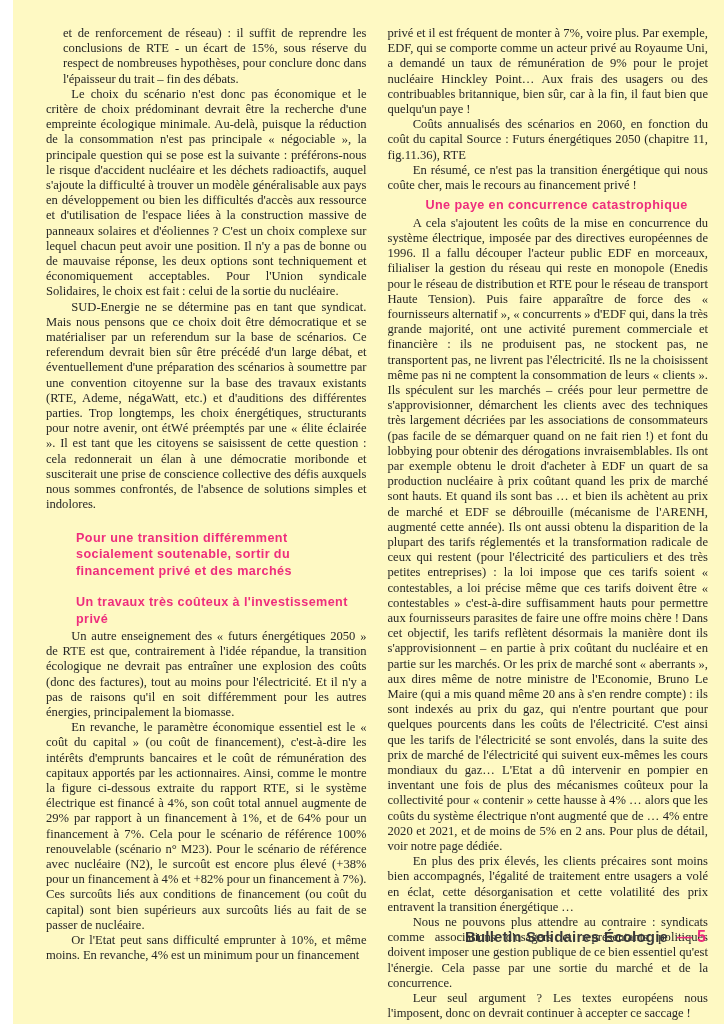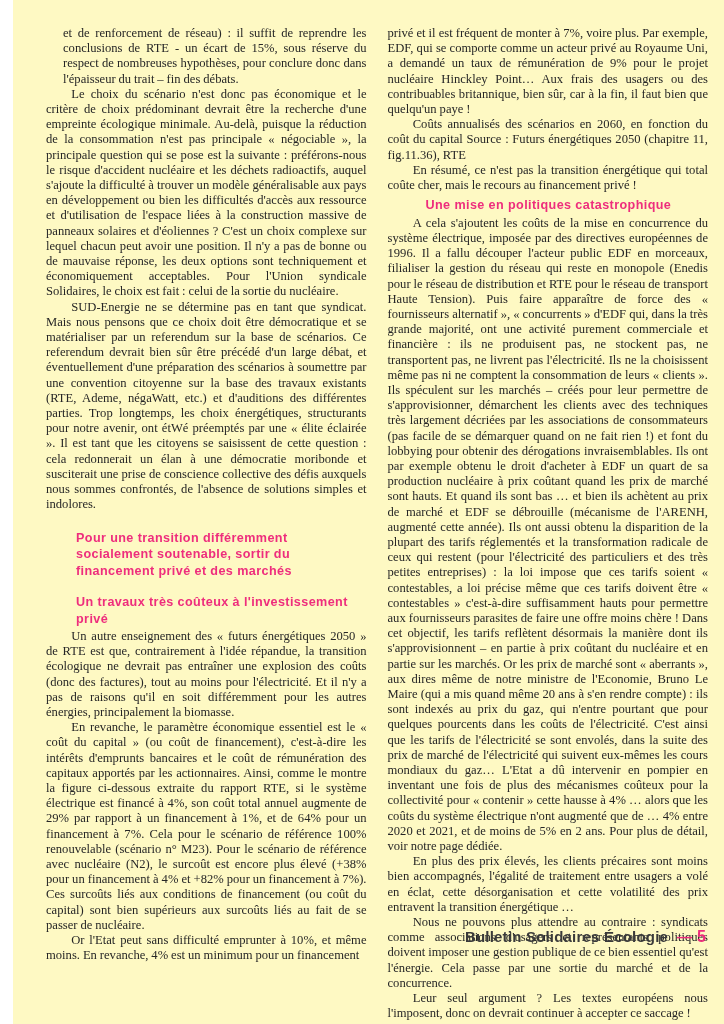--- a/index.html
+++ b/index.html
@@ -94,22 +94,22 @@
       <h2 class="head head-main">Pour une transition différemment socialement soutenable, sortir du financement privé et des marchés</h2>
       <h3 class="head head-sub">Un travaux très coûteux à l'investissement privé</h3>
       <p>Un autre enseignement des « futurs énergétiques 2050 » de RTE est que, contrairement à l'idée répandue, la transition écologique ne devrait pas entraîner une explosion des coûts (donc des factures), tout au moins pour l'électricité. Et il n'y a pas de raisons qu'il en soit différemment pour les autres énergies, principalement la biomasse.</p>
       <p>En revanche, le paramètre économique essentiel est le « coût du capital » (ou coût de financement), c'est-à-dire les intérêts d'emprunts bancaires et le coût de rémunération des capitaux apportés par les actionnaires. Ainsi, comme le montre la figure ci-dessous extraite du rapport RTE, si le système électrique est financé à 4%, son coût total annuel augmente de 29% par rapport à un financement à 1%, et de 64% pour un financement à 7%. Cela pour le scénario de référence 100% renouvelable (scénario n° M23). Pour le scénario de référence avec nucléaire (N2), le surcoût est encore plus élevé (+38% pour un financement à 4% et +82% pour un financement à 7%). Ces surcoûts liés aux conditions de financement (ou coût du capital) sont bien supérieurs aux surcoûts liés au fait de se passer de nucléaire.</p>
       <p>Or l'Etat peut sans difficulté emprunter à 10%, et même moins. En revanche, 4% est un minimum pour un financement</p>
     </div>
 
     <div class="col">
       <p class="continuation" style="padding-left:0;">privé et il est fréquent de monter à 7%, voire plus. Par exemple, EDF, qui se comporte comme un acteur privé au Royaume Uni, a demandé un taux de rémunération de 9% pour le projet nucléaire Hinckley Point… Aux frais des usagers ou des contribuables britannique, bien sûr, car à la fin, il faut bien que quelqu'un paye !</p>
       <p>Coûts annualisés des scénarios en 2060, en fonction du coût du capital Source : Futurs énergétiques 2050 (chapitre 11, fig.11.36), RTE</p>
-      <p>En résumé, ce n'est pas la transition énergétique qui total coûte cher, mais le recours au financement privé !</p>
-      <h3 class="head head-right">Une mise en politiques catastrophique</h3>
+      <p>En résumé, ce n'est pas la transition énergétique qui nous coûte cher, mais le recours au financement privé !</p>
+      <h3 class="head head-right">Une paye en concurrence catastrophique</h3>
       <p>A cela s'ajoutent les coûts de la mise en concurrence du système électrique, imposée par des directives européennes de 1996. Il a fallu découper l'acteur public EDF en morceaux, filialiser la gestion du réseau qui reste en monopole (Enedis pour le réseau de distribution et RTE pour le réseau de transport Haute Tension). Puis faire apparaître de force des « fournisseurs alternatif », « concurrents » d'EDF qui, dans la très grande majorité, ont une activité purement commerciale et financière : ils ne produisent pas, ne stockent pas, ne transportent pas, ne livrent pas l'électricité. Ils ne la choisissent même pas ni ne comptent la consommation de leurs « clients ». Ils spéculent sur les marchés – créés pour leur permettre de s'approvisionner, démarchent les clients avec des techniques très largement décriées par les associations de consommateurs (pas facile de se démarquer quand on ne fait rien !) et font du lobbying pour obtenir des dérogations invraisemblables. Ils ont par exemple obtenu le droit d'acheter à EDF un quart de sa production nucléaire à prix coûtant quand les prix de marché sont hauts. Et quand ils sont bas … et bien ils achètent au prix de marché et EDF se débrouille (mécanisme de l'ARENH, augmenté cette année). Ils ont aussi obtenu la disparition de la plupart des tarifs réglementés et la transformation radicale de ceux qui restent (pour l'électricité des particuliers et des très petites entreprises) : la loi impose que ces tarifs soient « contestables, a loi précise même que ces tarifs doivent être « contestables » c'est-à-dire suffisamment hauts pour permettre aux fournisseurs parasites de faire une offre moins chère ! Dans cet objectif, les tarifs reflètent désormais la manière dont ils s'approvisionnent – en partie à prix coûtant du nucléaire et en partie sur les marchés.  Or les prix de marché sont « aberrants », aux dires même de notre ministre de l'Economie, Bruno Le Maire (qui a mis quand même 20 ans à s'en rendre compte) : ils sont indexés au prix du gaz, qui n'entre pourtant que pour quelques pourcents dans les coûts de l'électricité. C'est ainsi que les tarifs de l'électricité se sont envolés, dans la suite des prix de marché de l'électricité qui suivent eux-mêmes les cours mondiaux du gaz… L'Etat a dû intervenir en pompier en inventant une fois de plus des mécanismes coûteux pour la collectivité pour « contenir » cette hausse à 4% … alors que les coûts du système électrique n'ont augmenté que de … 4% entre 2020 et 2021, et de moins de 5% en 2 ans. Pour plus de détail, voir notre page dédiée.</p>
       <p>En plus des prix élevés, les clients précaires sont moins bien accompagnés, l'égalité de traitement entre usagers a volé en éclat, cette désorganisation et cette volatilité des prix entravent la transition énergétique …</p>
       <p>Nous ne pouvons plus attendre au contraire : syndicats comme associations d'usagers et représentants politiques doivent imposer une gestion publique de ce bien essentiel qu'est l'énergie. Cela passe par une sortie du marché et de la concurrence.</p>
       <p>Leur seul argument ? Les textes européens nous l'imposent, donc on devrait continuer à accepter ce saccage !</p>
     </div>
 
   </div>
 
   <div class="footer">
     <span class="footer-title">Bulletin Solidaires Écologie</span>

